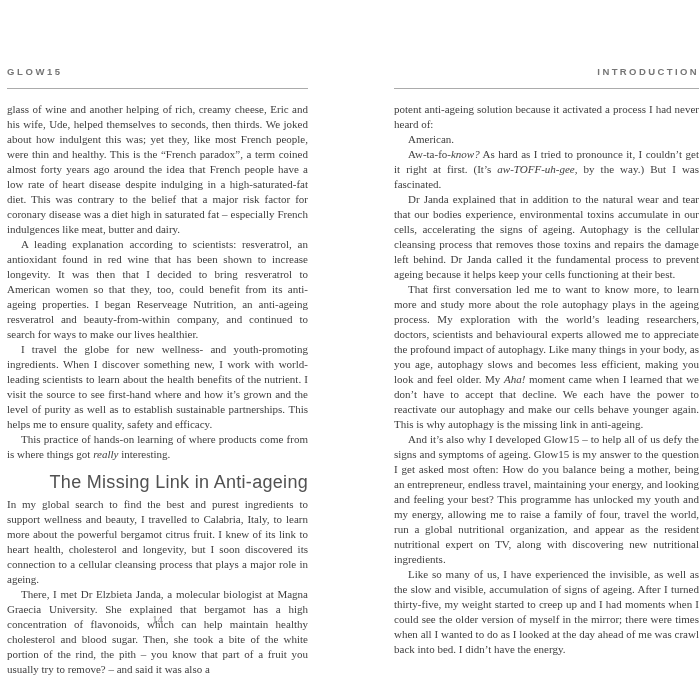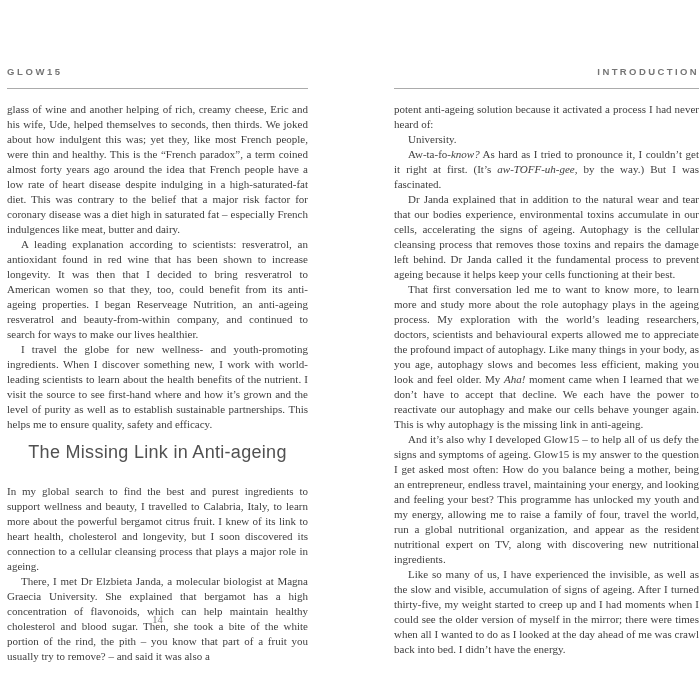--- a/index.html
+++ b/index.html
@@ -64,22 +64,22 @@
   }
   .page-body em {
     font-style: italic;
   }
   .page-body h2 {
     font-family: "Liberation Sans", sans-serif;
     font-size: 18px;
     font-weight: 500;
     letter-spacing: 0.3px;
     color: #515151;
-    margin: 13px 0 24px 0;
-    text-align: center;
+    margin: 13px 0 7px 0;
+    text-align: right;
   }
 
   .folio {
     position: absolute;
     top: 614px;
     left: 0;
     right: 0;
     text-align: center;
     font-size: 10.5px;
     color: #7c7c7c;
@@ -90,33 +90,34 @@
 
 <div class="spread">
 
   <div class="page left">
     <div class="running-head">GLOW15</div>
     <div class="rule"></div>
     <div class="page-body">
         <p><span>glass of wine and another helping of rich, creamy cheese, Eric and his wife, Ude, helped themselves to seconds, then thirds. We joked about how indulgent this was; yet they, like most French people, were thin and healthy. This is the “French paradox”, a term coined almost forty years ago around the idea that French people have a low rate of heart disease despite indulging in a high-saturated-fat diet. This was contrary to the belief that a major risk factor for coronary disease was a diet high in saturated fat – especially French indulgences like meat, butter and dairy.</span></p>
         <p class="indent"><span>A leading explanation according to scientists: resveratrol, an antioxidant found in red wine that has been shown to increase longevity. It was then that I decided to bring resveratrol to American women so that they, too, could benefit from its anti-ageing properties. I began Reserveage Nutrition, an anti-ageing resveratrol and beauty-from-within company, and continued to search for ways to make our lives healthier.</span></p>
         <p class="indent"><span>I travel the globe for new wellness- and youth-promoting ingredients. When I discover something new, I work with world-leading scientists to learn about the health benefits of the nutrient. I visit the source to see first-hand where and how it’s grown and the level of purity as well as to establish sustainable partnerships. This helps me to ensure quality, safety and efficacy.</span></p>
+        <p class="indent"><span>This practice of hands-on learning of where products come from is where things got </span><em>really</em><span> interesting.</span></p>
         <h2>The Missing Link in Anti-ageing</h2>
         <p><span>In my global search to find the best and purest ingredients to support wellness and beauty, I travelled to Calabria, Italy, to learn more about the powerful bergamot citrus fruit. I knew of its link to heart health, cholesterol and longevity, but I soon discovered its connection to a cellular cleansing process that plays a major role in ageing.</span></p>
         <p class="indent"><span>There, I met Dr Elzbieta Janda, a molecular biologist at Magna Graecia University. She explained that bergamot has a high concentration of flavonoids, which can help maintain healthy cholesterol and blood sugar. Then, she took a bite of the white portion of the rind, the pith – you know that part of a fruit you usually try to remove? – and said it was also a</span></p>
       </div>
     <div class="folio">14</div>
   </div>
 
   <div class="page right">
     <div class="running-head">INTRODUCTION</div>
     <div class="rule"></div>
     <div class="page-body">
         <p><span>potent anti-ageing solution because it activated a process I had never heard of:</span></p>
-        <p class="indent"><span>University.</span></p>
+        <p class="indent"><span>American.</span></p>
         <p class="indent"><span>Aw-ta-fo-</span><em>know?</em><span> As hard as I tried to pronounce it, I couldn’t get it right at first. (It’s </span><em>aw-TOFF-uh-gee</em><span>, by the way.) But I was fascinated.</span></p>
         <p class="indent"><span>Dr Janda explained that in addition to the natural wear and tear that our bodies experience, environmental toxins accumulate in our cells, accelerating the signs of ageing. Autophagy is the cellular cleansing process that removes those toxins and repairs the damage left behind. Dr Janda called it the fundamental process to prevent ageing because it helps keep your cells functioning at their best.</span></p>
         <p class="indent"><span>That first conversation led me to want to know more, to learn more and study more about the role autophagy plays in the ageing process. My exploration with the world’s leading researchers, doctors, scientists and behavioural experts allowed me to appreciate the profound impact of autophagy. Like many things in your body, as you age, autophagy slows and becomes less efficient, making you look and feel older. My </span><em>Aha!</em><span> moment came when I learned that we don’t have to accept that decline. We each have the power to reactivate our autophagy and make our cells behave younger again. This is why autophagy is the missing link in anti-ageing.</span></p>
         <p class="indent"><span>And it’s also why I developed Glow15 – to help all of us defy the signs and symptoms of ageing. Glow15 is my answer to the question I get asked most often: How do you balance being a mother, being an entrepreneur, endless travel, maintaining your energy, and looking and feeling your best? This programme has unlocked my youth and my energy, allowing me to raise a family of four, travel the world, run a global nutritional organization, and appear as the resident nutritional expert on TV, along with discovering new nutritional ingredients.</span></p>
         <p class="indent"><span>Like so many of us, I have experienced the invisible, as well as the slow and visible, accumulation of signs of ageing. After I turned thirty-five, my weight started to creep up and I had moments when I could see the older version of myself in the mirror; there were times when all I wanted to do as I looked at the day ahead of me was crawl back into bed. I didn’t have the energy.</span></p>
       </div>
   </div>
 
 </div>
 

